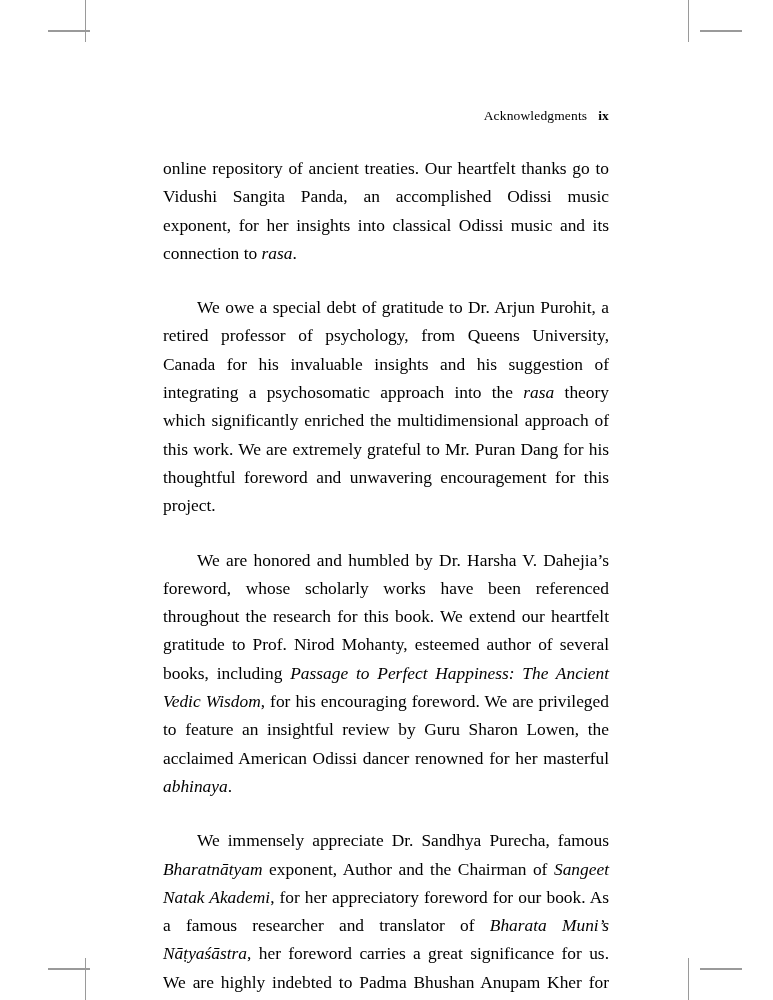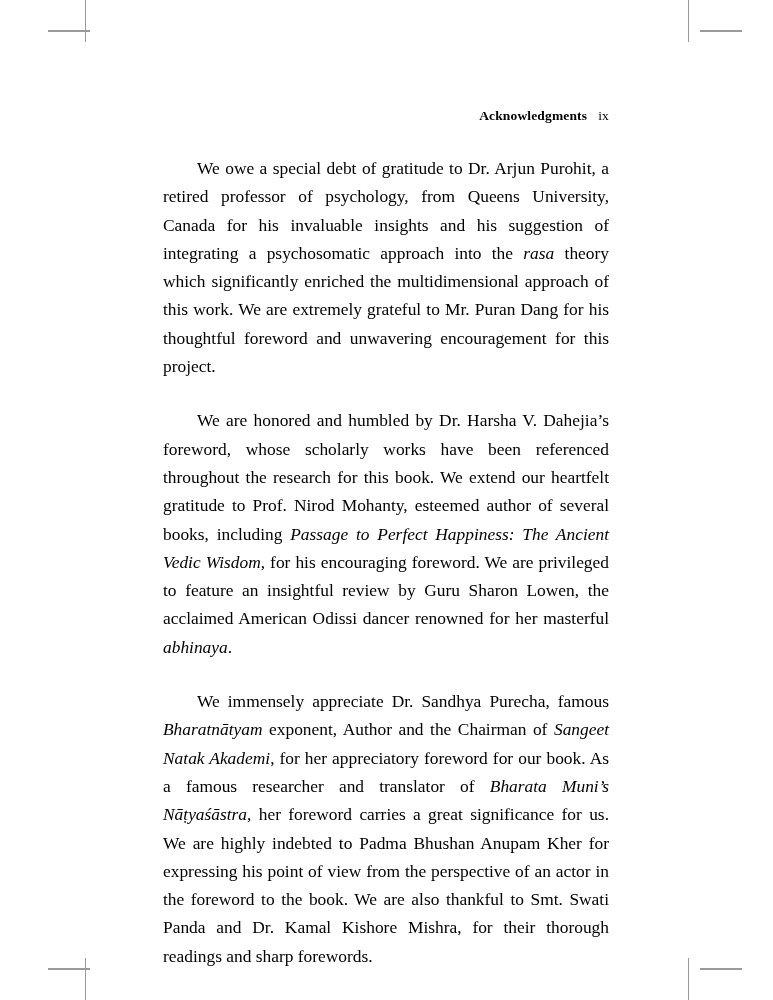--- a/index.html
+++ b/index.html
@@ -42,24 +42,24 @@
   }
 
   .running-head {
     text-align: right;
     font-size: 13.5px;
     letter-spacing: 0.15px;
     margin: 0 0 30px 0;
     white-space: nowrap;
   }
   .running-head .rh-title {
-    font-weight: bold;
+    font-weight: normal;
   }
   .running-head .rh-folio {
-    font-weight: normal;
+    font-weight: bold;
     margin-left: 11px;
     margin-top: 22px;
   }
 
   .body-text p {
     margin: 0;
     text-align: justify;
     text-justify: inter-word;
     font-size: 17.4px;
     line-height: 28.3px;
@@ -88,18 +88,19 @@
 <div class="crop-mark crop-v cm-br-v"></div>
 <div class="crop-mark crop-h cm-br-h"></div>
 
 <div class="page-block">
 
   <div class="running-head">
     <span class="rh-title">Acknowledgments</span><span class="rh-folio">ix</span>
   </div>
 
   <div class="body-text">
+      <p class="cont"><span>online repository of ancient treaties. Our heartfelt thanks go to Vidushi Sangita Panda, an accomplished Odissi music exponent, for her insights into classical Odissi music and its connection to </span><em>rasa</em><span>.</span></p>
       <p class="indent"><span>We owe a special debt of gratitude to Dr. Arjun Purohit, a retired professor of psychology, from Queens University, Canada for his invaluable insights and his suggestion of integrating a psychosomatic approach into the </span><em>rasa</em><span> theory which significantly enriched the multidimensional approach of this work. We are extremely grateful to Mr. Puran Dang for his thoughtful foreword and unwavering encouragement for this project.</span></p>
       <p class="indent"><span>We are honored and humbled by Dr. Harsha V. Dahejia’s foreword, whose scholarly works have been referenced throughout the research for this book. We extend our heartfelt gratitude to Prof. Nirod Mohanty, esteemed author of several books, including </span><em>Passage to Perfect Happiness: The Ancient Vedic Wisdom</em><span>, for his encouraging foreword. We are privileged to feature an insightful review by Guru Sharon Lowen, the acclaimed American Odissi dancer renowned for her masterful </span><em>abhinaya</em><span>.</span></p>
       <p class="indent"><span>We immensely appreciate Dr. Sandhya Purecha, famous </span><em>Bharatnātyam</em><span> exponent, Author and the Chairman of </span><em>Sangeet Natak Akademi</em><span>, for her appreciatory foreword for our book. As a famous researcher and translator of </span><em>Bharata Muni’s Nāṭyaśāstra</em><span>, her foreword carries a great significance for us. We are highly indebted to Padma Bhushan Anupam Kher for expressing his point of view from the perspective of an actor in the foreword to the book. We are also thankful to Smt. Swati Panda and Dr. Kamal Kishore Mishra, for their thorough readings and sharp forewords.</span></p>
     </div>
 
 </div>
 
 </body></html>

